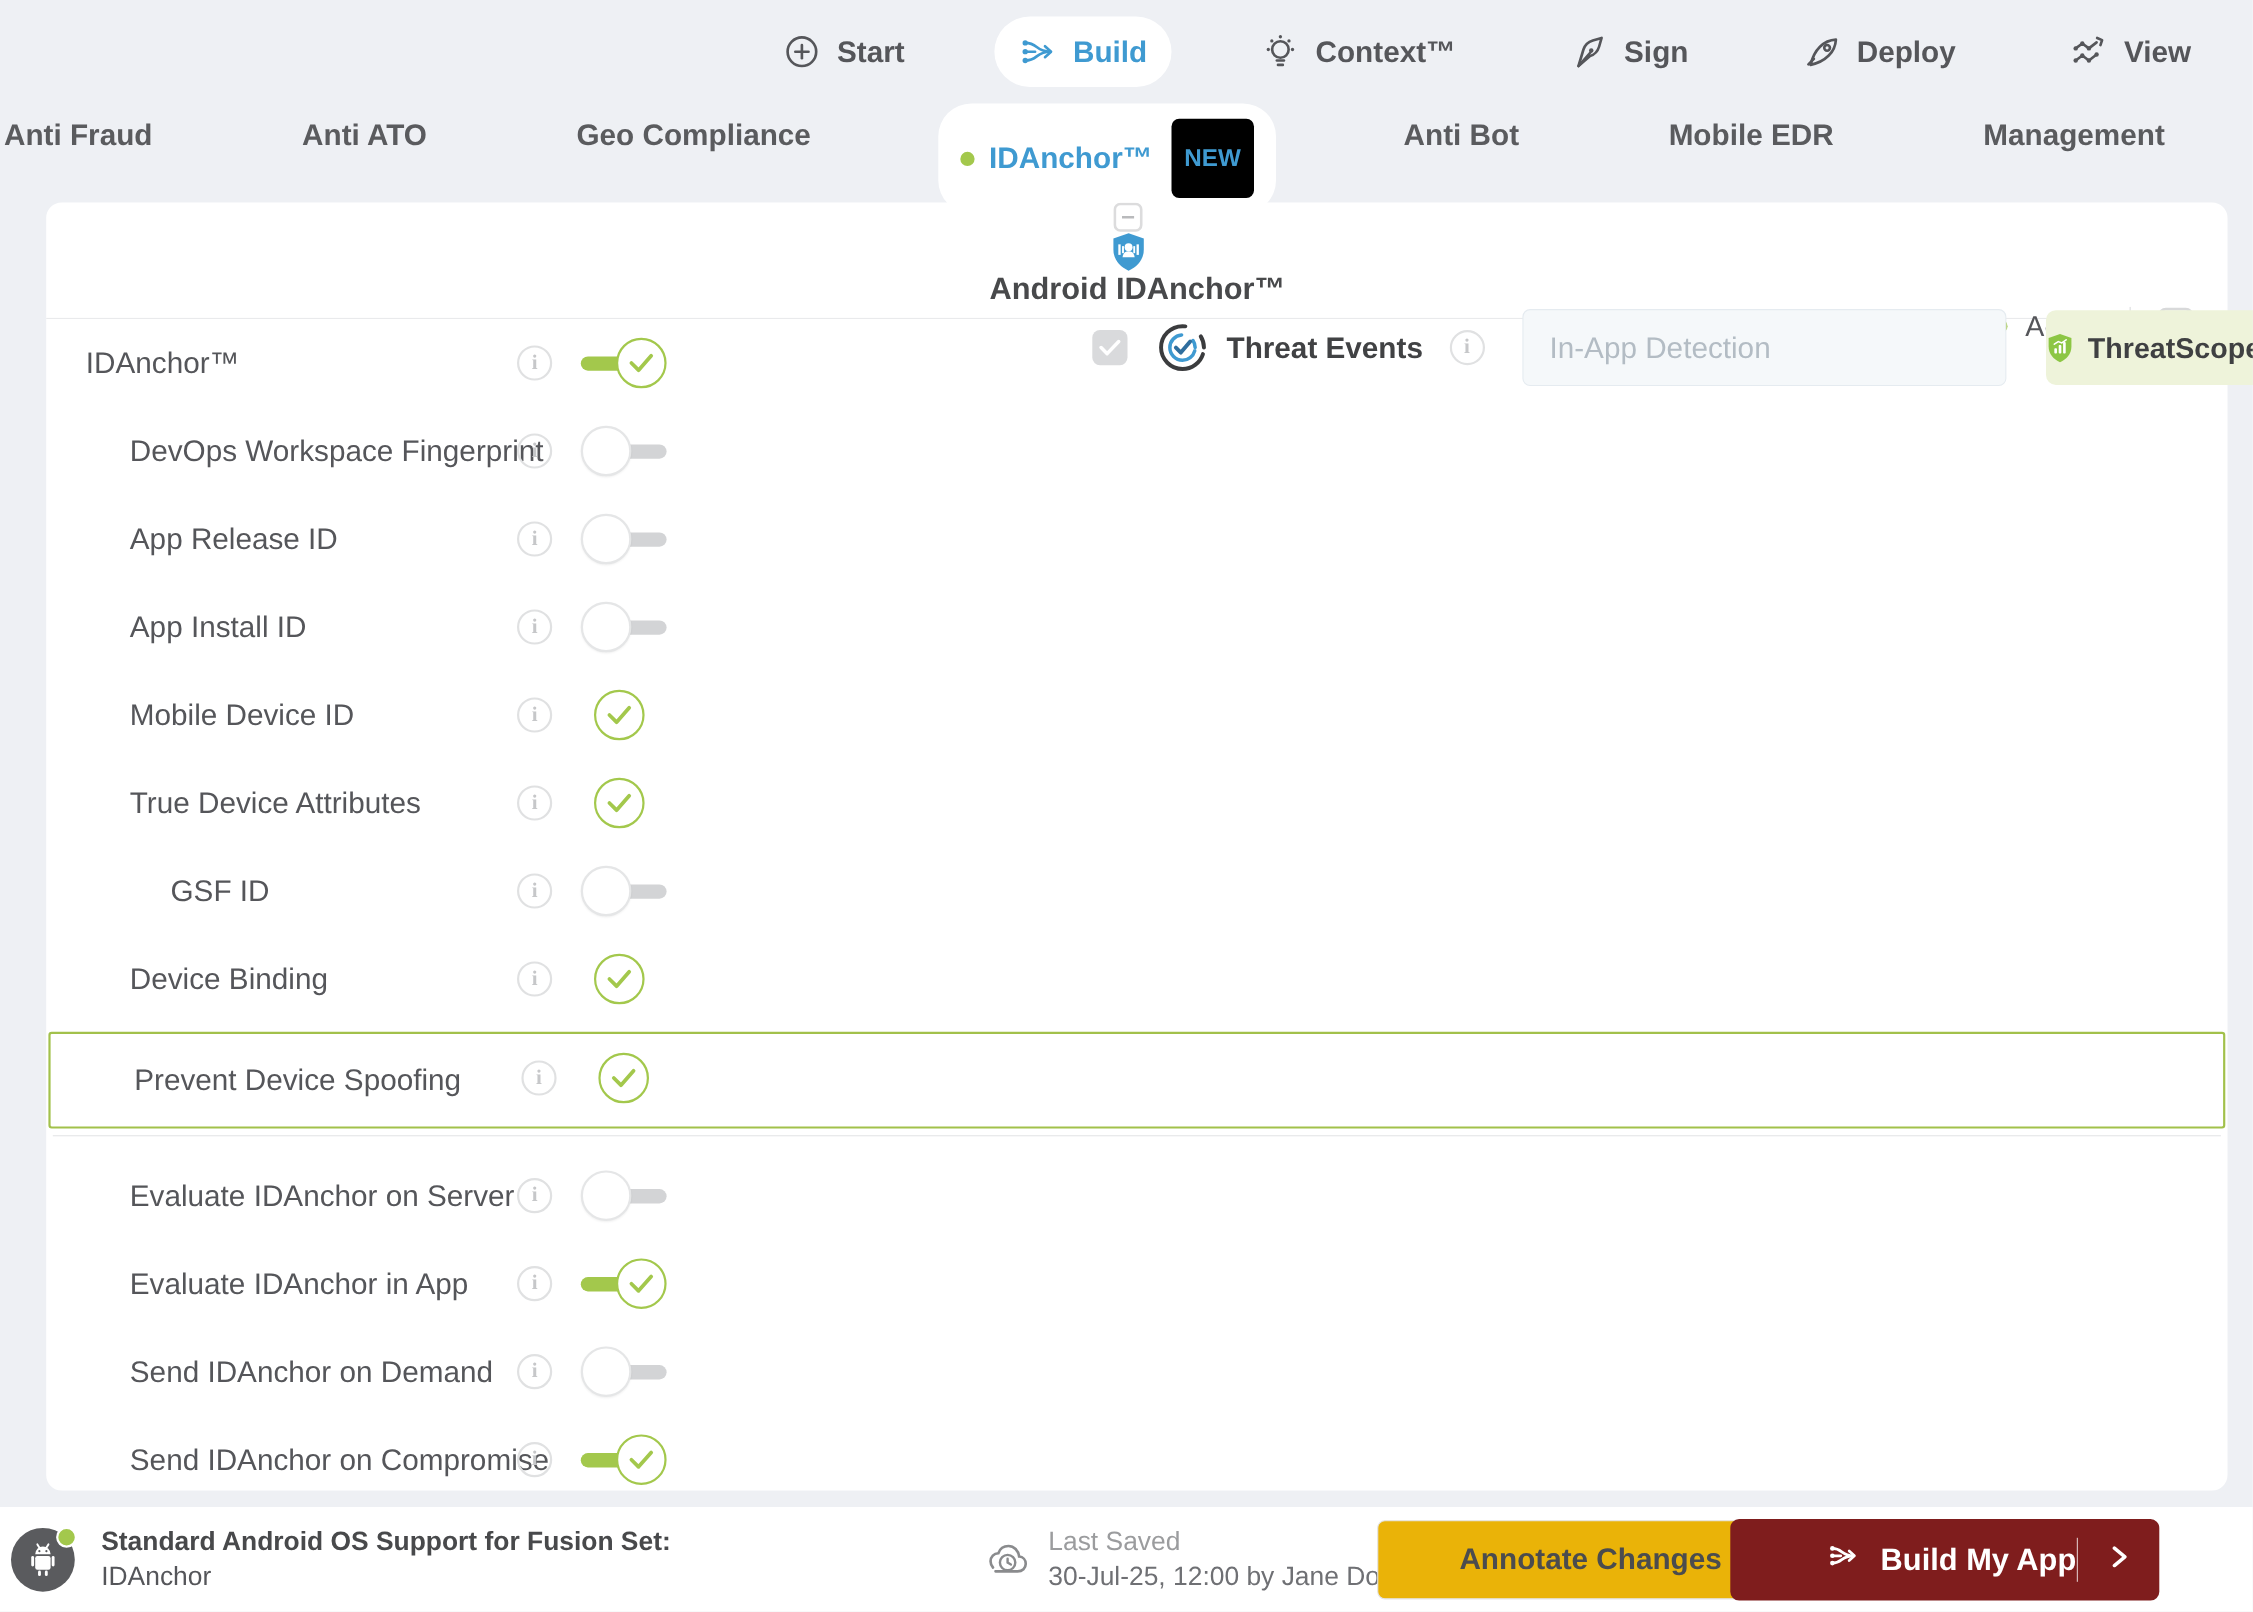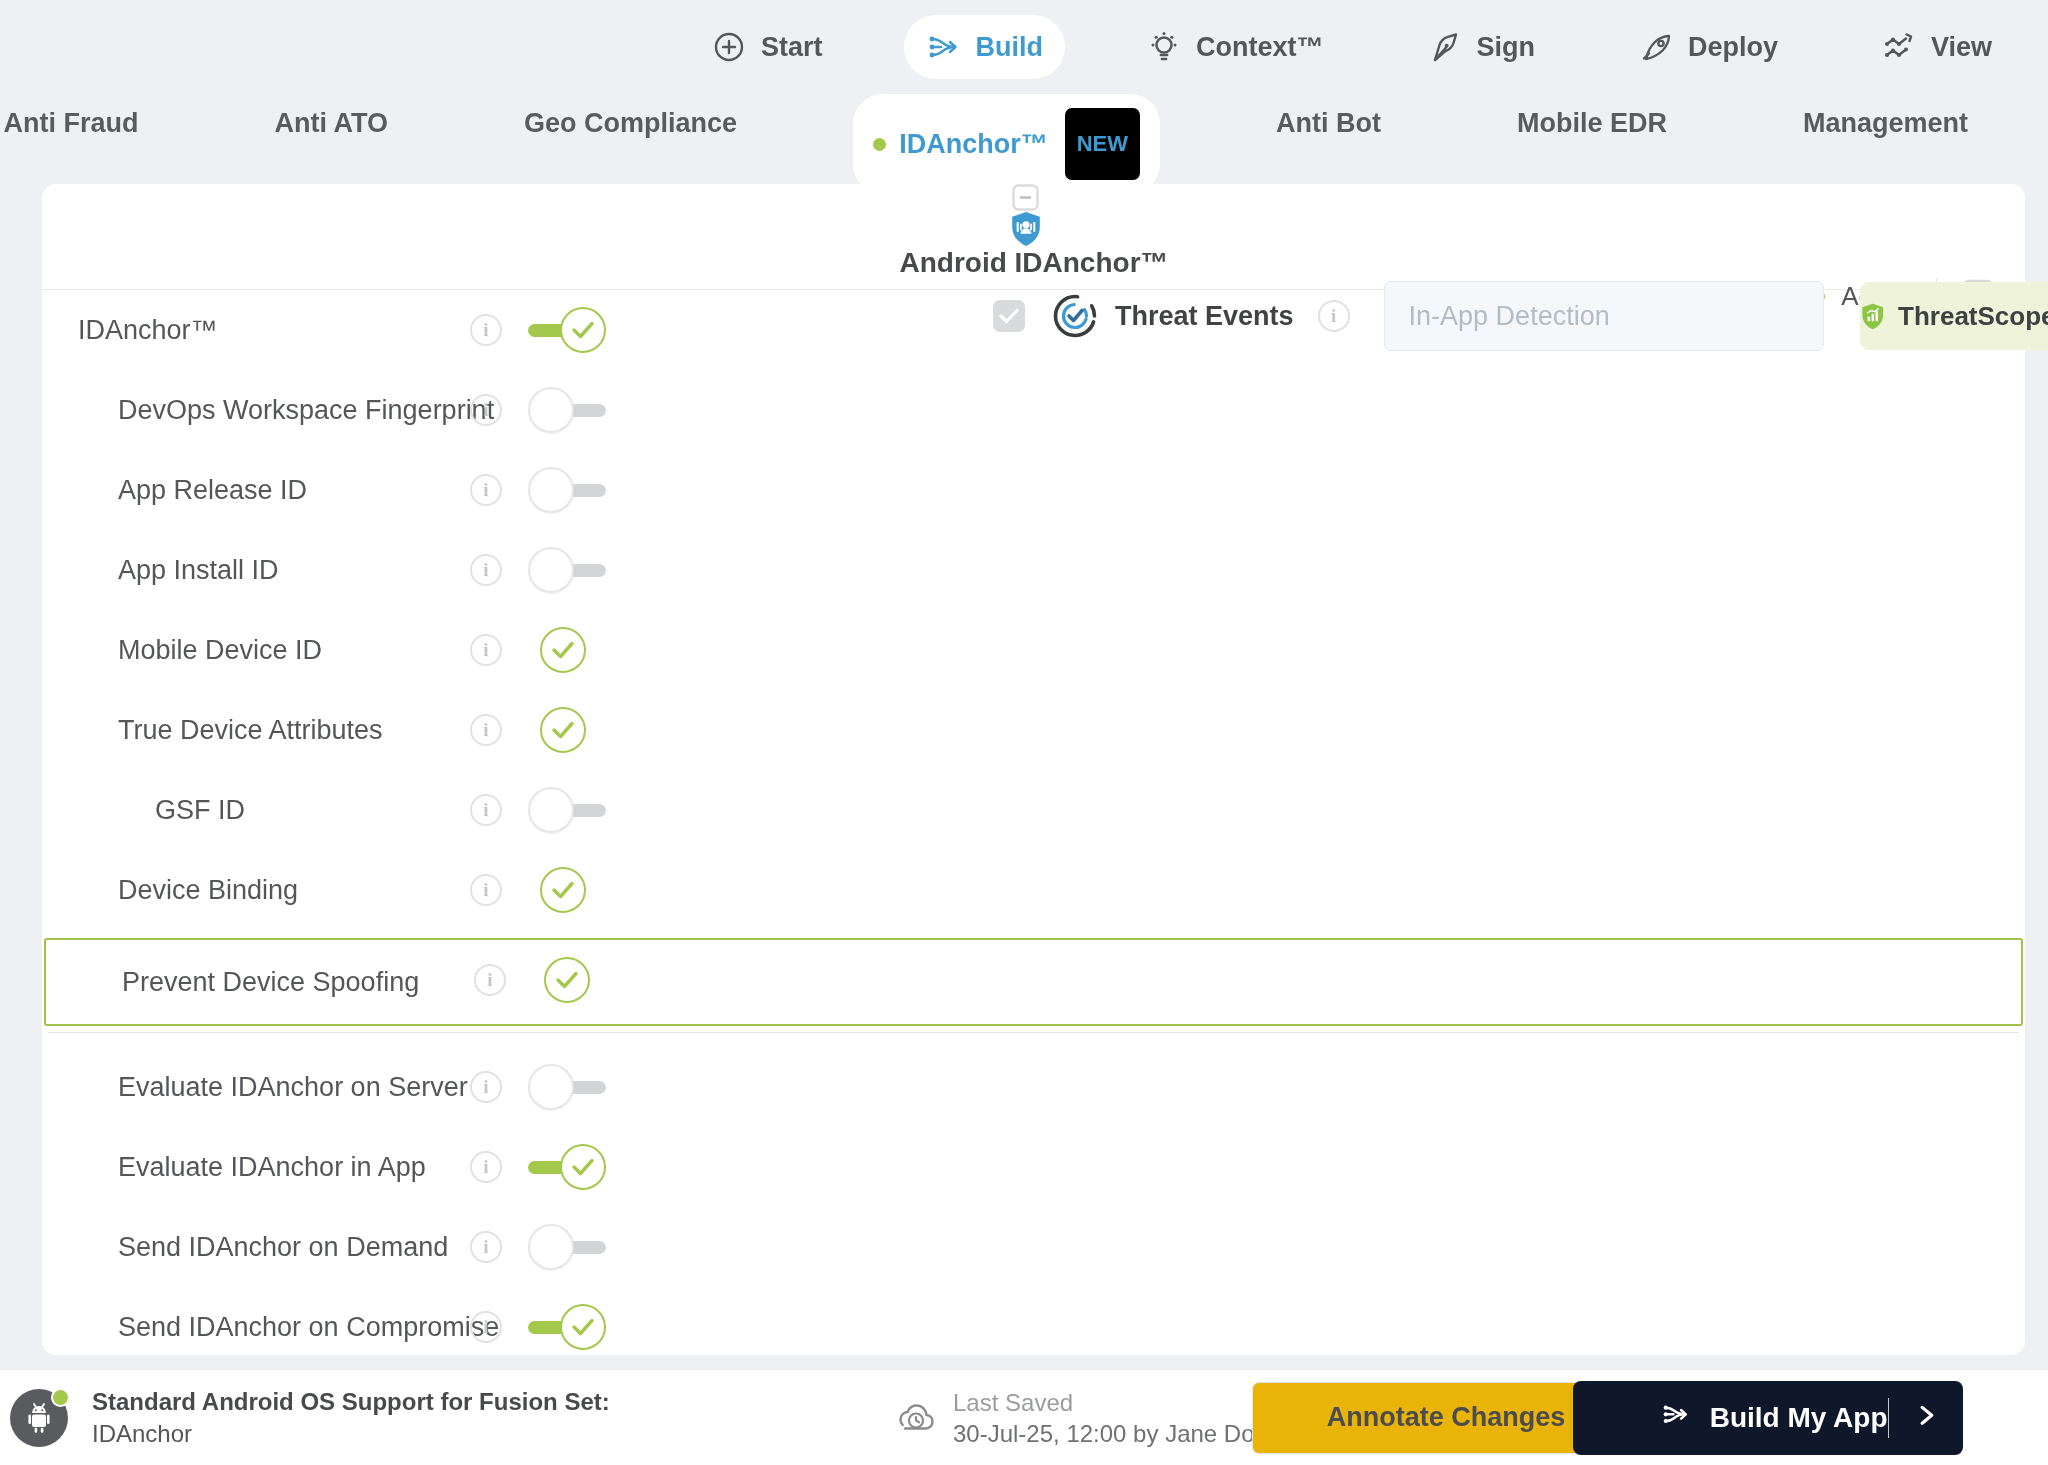--- a/index.html
+++ b/index.html
@@ -154,21 +154,21 @@
   .cloud-icon{ width:44px; height:40px; color:#8a8b8d; }
   .last-saved-text .l1{ font-size:24px; color:#9b9c9e; }
   .last-saved-text .l2{ font-size:24px; color:#6f7074; margin-top:3px; }
   .annotate-btn{
     position:absolute; left:1228px; top:50%; transform:translateY(-50%);
     width:388px; height:72px; background:#eab308; border:1px solid #e3e4e6; border-radius:7px;
     font-size:27px; font-weight:700; color:#4b4c4e; cursor:pointer; font-family:inherit;margin-left:24px;
   }
   .build-btn{
     position:absolute; left:1573px; top:50%; transform:translateY(-50%);
-    width:390px; height:74px; background:#0f172a; border:none; border-radius:8px;
+    width:390px; height:74px; background:#7f1d1d; border:none; border-radius:8px;
     display:flex; align-items:center; cursor:pointer; font-family:inherit;
     color:#ffffff; padding:0 28px 0 88px;
   }
   .build-btn .b-ic{ width:36px; height:36px; margin-right:20px; }
   .build-btn .b-label{ font-size:28px; font-weight:700; color:#ffffff; white-space:nowrap; }
   .build-btn .b-sep{ width:2px; height:40px; background:rgba(255,255,255,.75); margin:0 30px 0 auto; }
   .build-btn .b-chev{ width:20px; height:26px; }
 </style>
 </head>
 <body>

